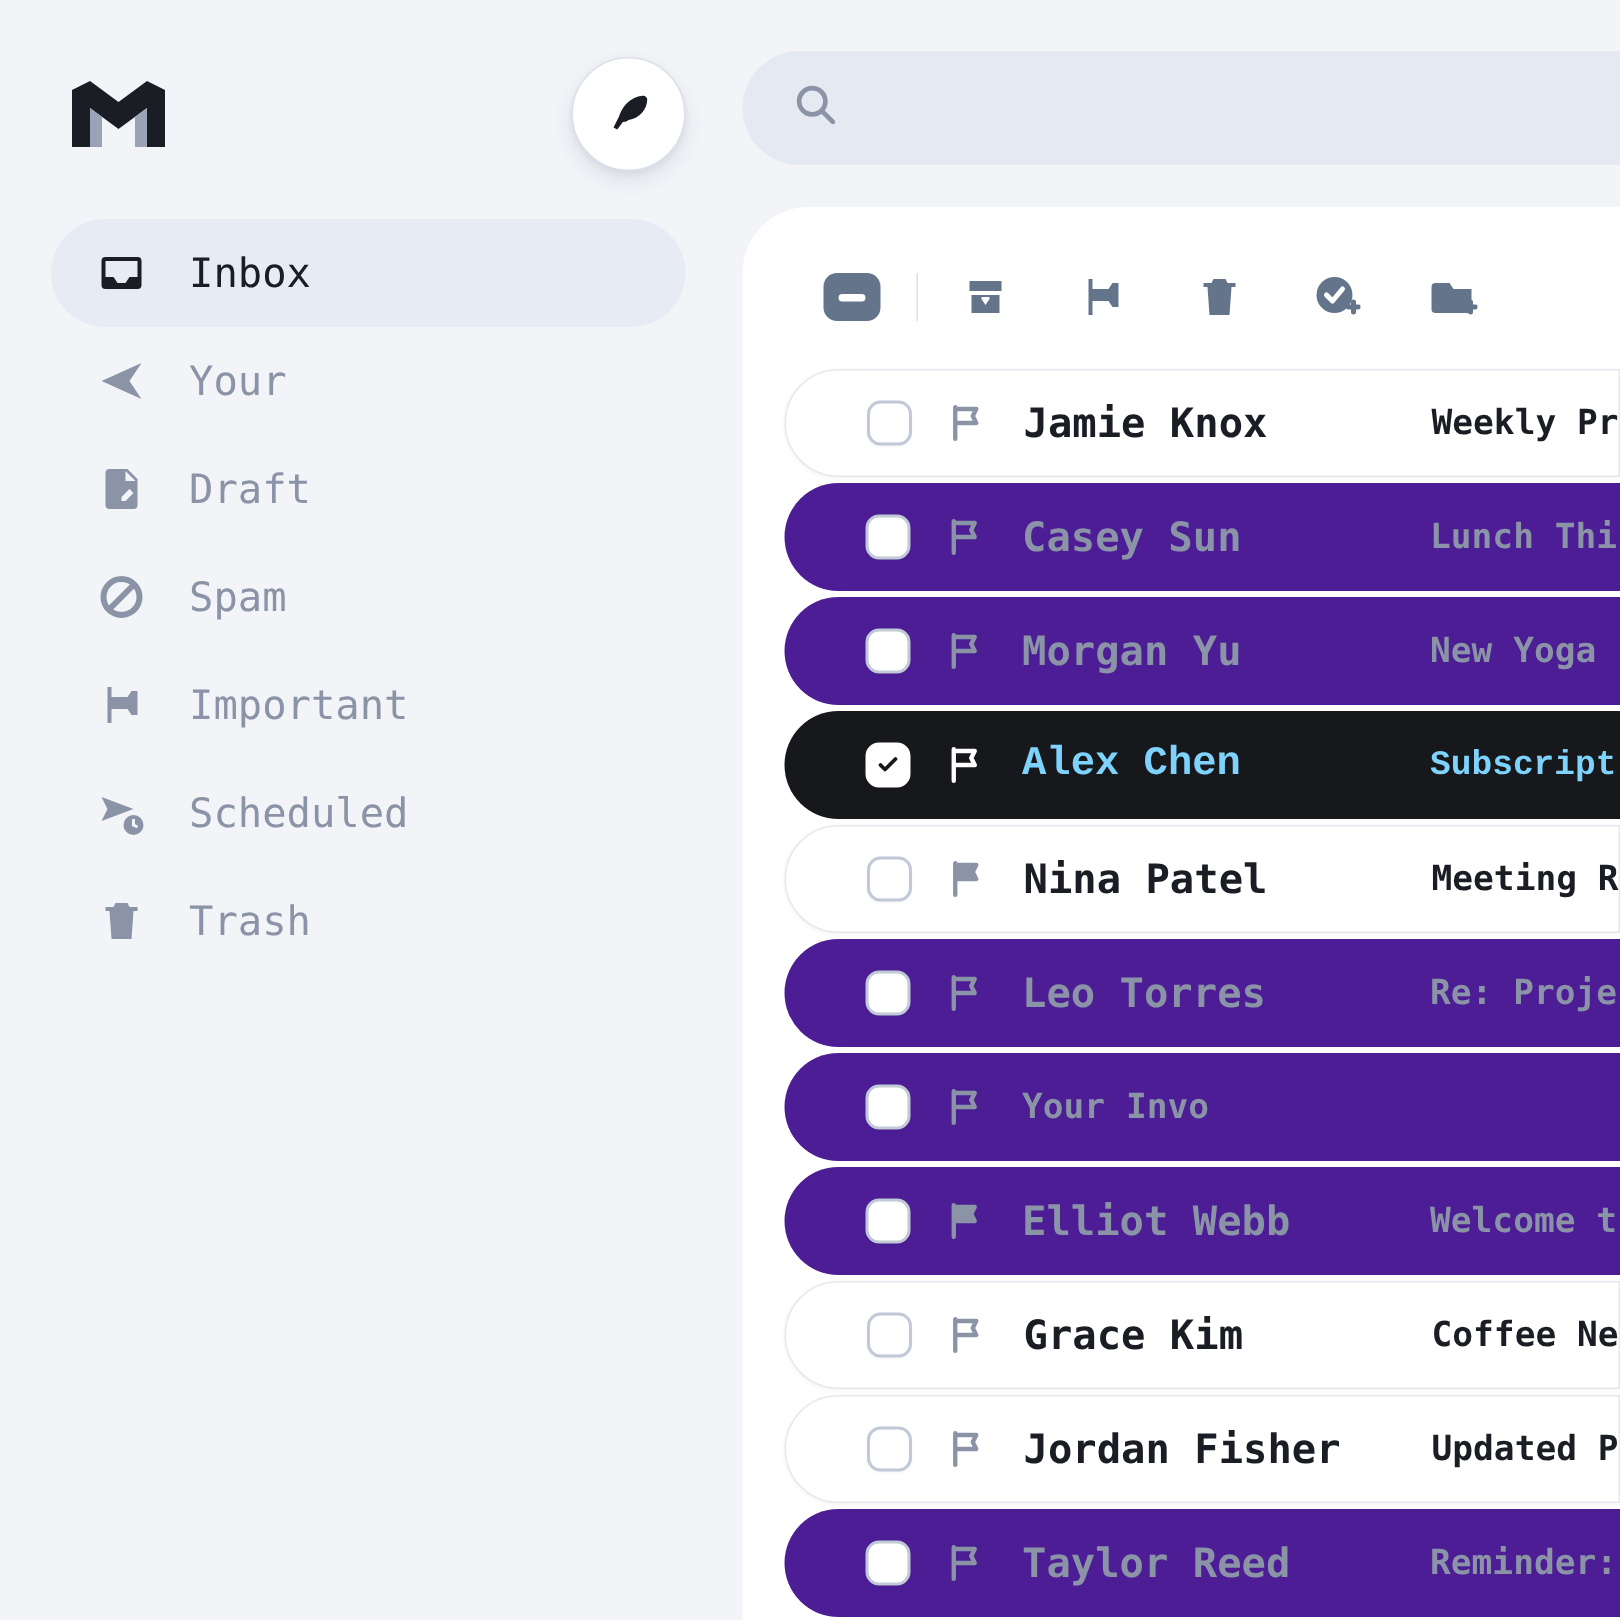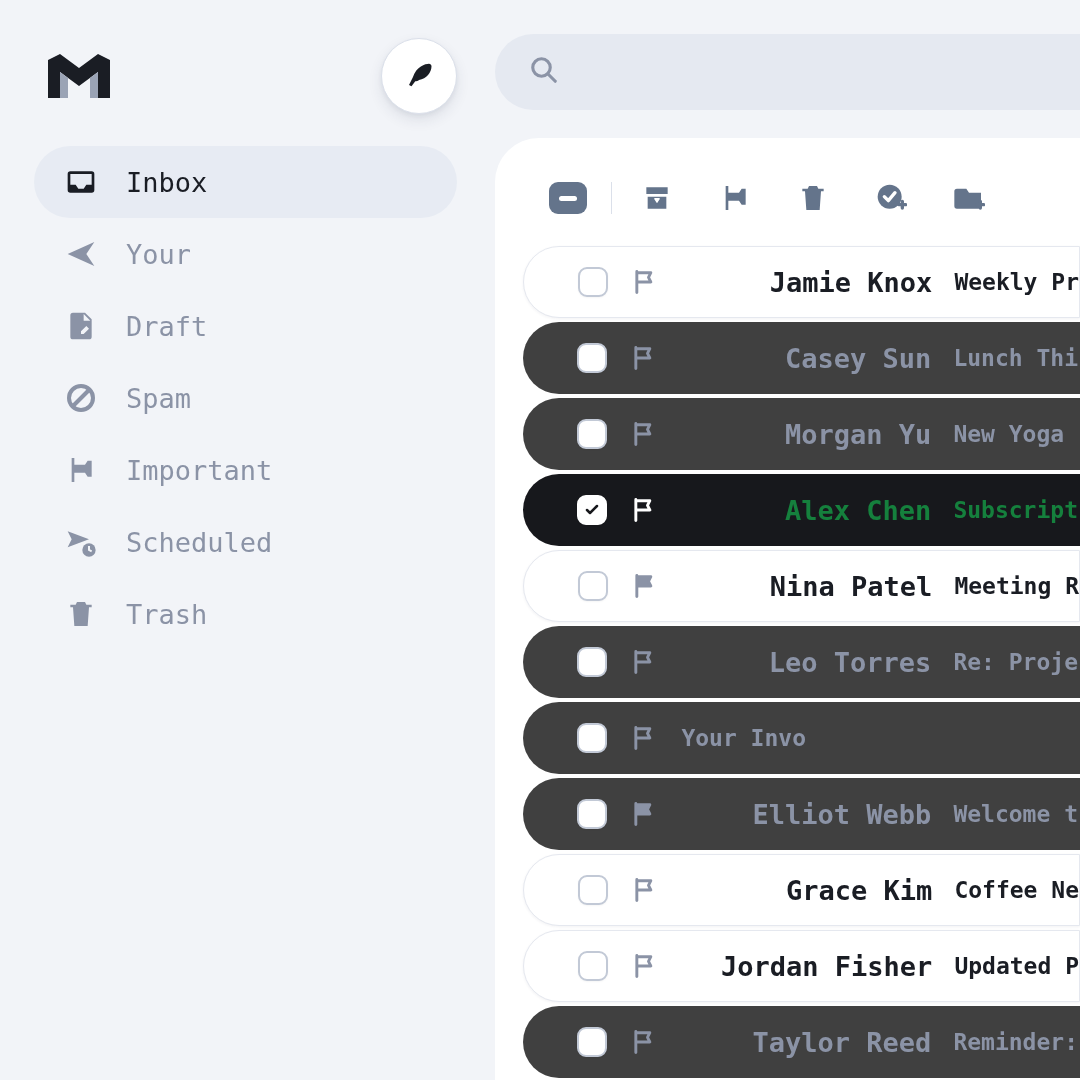--- a/index.html
+++ b/index.html
@@ -154,39 +154,38 @@
   }
   .mail-item {
     height: 72px;
     display: flex;
     align-items: center;
     padding-left: 54px;
     border-radius: 36px 0 0 36px;
     margin-left: 28px;
     gap: 22px;
     position: relative;
-    text-align: right;
   }
   .mail-item.unread {
     background: #ffffff;
     border: 1px solid #e5e8ef;
     box-shadow: 0 1px 3px rgba(30,40,60,0.06);
   }
   .mail-item.unread .sender,
   .mail-item.unread .subject { color: #1a1d24; font-weight: 600; }
   .mail-item.read {
-    background: #404040;
+    background: #4c1d95;
   }
   .mail-item.read .sender,
   .mail-item.read .subject { color: #8b93a6; font-weight: 600; }
   .mail-item.selected {
     background: #17181c;
   }
   .mail-item.selected .sender,
-  .mail-item.selected .subject { color: #15803d; font-weight: 600; }
+  .mail-item.selected .subject { color: #7dd3fc; font-weight: 600; font-family: Liberation Mono, monospace; }
   .mail-item.selected .flag-icon svg { stroke:#ffffff; }
   .mail-check {
     width: 30px;
     height: 30px;
     border-radius: 9px;
     border: 2px solid #c2c9d6;
     background: #ffffff;
     display: flex;
     align-items: center;
     justify-content: center;

